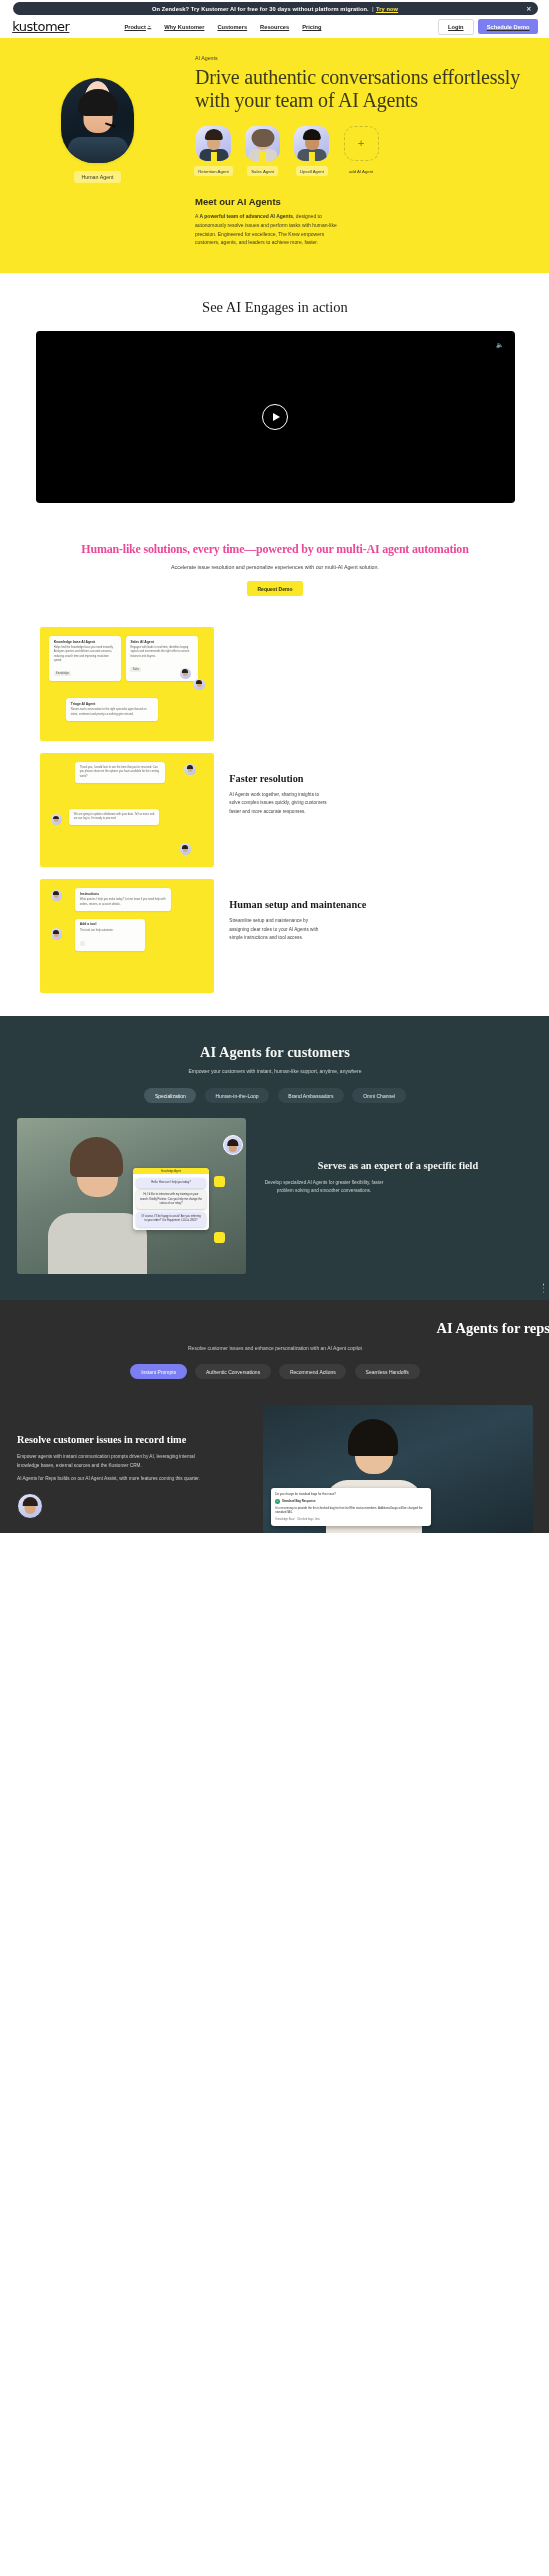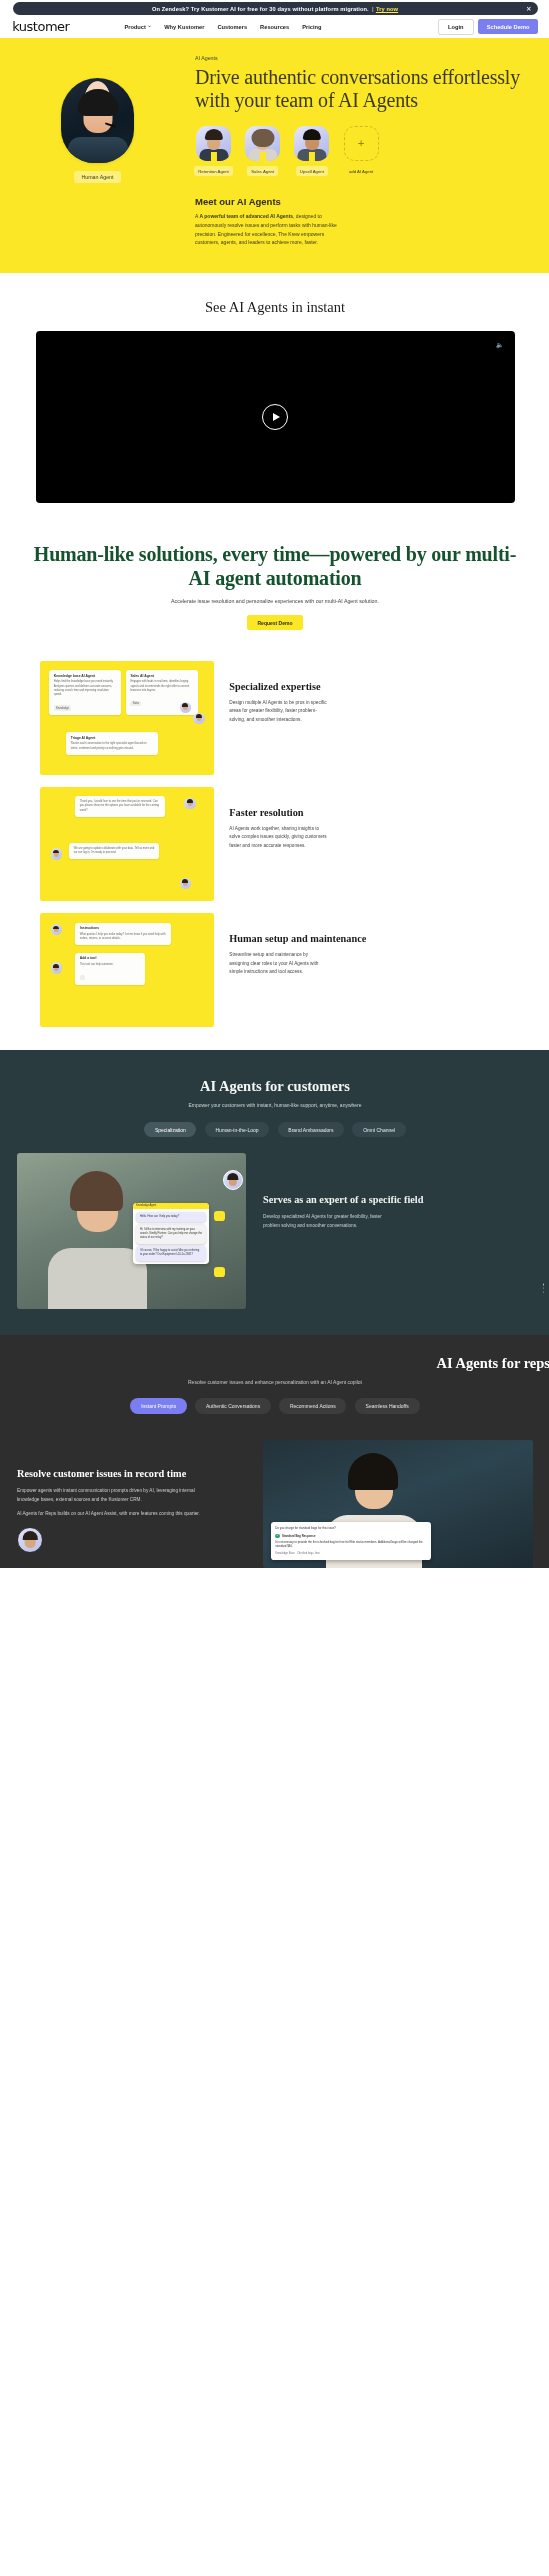--- a/index.html
+++ b/index.html
@@ -37,20 +37,21 @@
     font-size: 6.1px; opacity: .85; cursor: pointer; line-height: 1;
   }
 
   
   .nav {
     height: 23px;
     display: flex;
     align-items: center;
     padding: 0 12.2px;
     background: #fff;
+    text-decoration: underline;
   }
   .logo {
     font-family: "DejaVu Sans", sans-serif;
     font-size: 13px;
     font-weight: 400;
     letter-spacing: -0.5px;
     color: #111;
   }
   .nav-links {
     display: flex;
@@ -184,22 +185,22 @@
   .play-btn i {
     width: 0; height: 0; border-left: 7.6px solid #fff;
     border-top: 4.6px solid transparent; border-bottom: 4.6px solid transparent;
     margin-left: 2.3px;
   }
   .vol-ctl { position: absolute; right: 10.7px; top: 9.2px; color: #fff; font-size: 6.1px; opacity: .9; }
 
   
   .hl-sec { background: #fff; padding: 4.6px 0 17px 0; text-align: center; }
   .hl-title {
-    font-family: "Liberation Serif", serif; font-size: 20px; line-height: 1.22;
-    color: #14532d; margin: 0 auto 6.9px auto; max-width: 488px; letter-spacing: -0.2px;
+    font-family: "Liberation Serif", serif; font-size: 12px; line-height: 1.22;
+    color: #ec4899; margin: 0 auto 6.9px auto; max-width: 488px; letter-spacing: -0.2px;
   }
   .hl-sub { font-size: 5.3px; color: #3f3f3f; margin-bottom: 10px; }
   .btn-yellow {
     background: #fbe726; border: none; color: #2b2b14; font-size: 5px; font-weight: 700;
     padding: 4.6px 10px; border-radius: 2.3px; cursor: pointer; font-family: inherit;
   }
 
   
   .features { padding: 13.7px 40px 23px 40px; display: flex; flex-direction: column; gap: 12.2px; }
   .feature-row { display: flex; gap: 15.3px; align-items: flex-start; }
@@ -224,21 +225,21 @@
   
   .dark-sec { background: #2a3b40; color: #fff; padding: 28px 0 26px 0; }
   .dark-title { font-family: "Liberation Serif", serif; font-size: 14.5px; text-align: center; margin-bottom: 6.1px; color:#f4f6f3;}
   .dark-sub { font-size: 5px; text-align: center; line-height: 1.7; color: #cdd6d4; margin-bottom: 12.2px; }
   .pills { display: flex; justify-content: center; gap: 8.4px; margin-bottom: 15.3px; }
   .pill {
     border-radius: 15.3px; padding: 4.6px 10.7px; font-size: 5px; color: #e7edeb;
     background: #35474c; cursor: pointer; white-space: nowrap;
   }
   .pill.active { background: #44585d; color: #fff; }
-  .dark-body { display: flex; gap: 17px; padding: 0 17px; align-items: flex-start; }
+  .dark-body { display: flex; gap: 17px; padding: 0 17px; align-items: flex-start; text-align: center; }
   .dark-photo {
     width: 229px; height: 156px; border-radius: 3.1px; position: relative; overflow: hidden;
     background: linear-gradient(160deg,#8fa08f 0%,#6d7f74 40%,#4b5b54 100%);
   }
   .dark-photo .p-head{position:absolute;left:60px;top:29px;width:41px;height:50px;border-radius:20.6px 20.6px 18.3px 18.3px;background:#e6bb97;}
   .dark-photo .p-hair{position:absolute;left:53px;top:18.3px;width:53px;height:40px;border-radius:27px 27px 6.1px 6.1px;background:#5a4332;}
   .dark-photo .p-body{position:absolute;left:30.5px;bottom:0;width:99px;height:61px;border-radius:23px 23px 0 0;background:#cfcfc8;}
   .chat-bub {
     position: absolute; background: #fff; border-radius: 3.8px; padding: 3.1px 3.8px;
     font-size: 2.7px; color: #333; line-height: 1.6; box-shadow: 0 0.8px 2.3px rgba(0,0,0,.2);
@@ -368,21 +369,21 @@
       </div>
     </div>
     <div class="meet-title">Meet our AI Agents</div>
     <p class="meet-body">
       A <b>A powerful team of advanced AI Agents</b><span>, designed to autonomously resolve issues and perform tasks with human-like precision. Engineered for excellence, The Krew empowers customers, agents, and leaders to achieve more, faster.</span>
     </p>
   </div>
 </div>
 
 <div class="video-sec">
-  <div class="video-head serif">See AI Agents in instant</div>
+  <div class="video-head serif">See AI Engages in action</div>
   <div class="video-box">
     <div class="vol-ctl">🔈</div>
     <div class="play-btn">
         <i></i>
       </div>
   </div>
 </div>
 
 <div class="hl-sec">
   <h2 class="hl-title">Human-like solutions, every time—powered by our multi-AI agent automation</h2>
@@ -405,24 +406,20 @@
           <div class="mini-text">Engages with leads in real time, identifies buying signals and recommends the right offer to convert browsers into buyers.</div>
           <div class="mini-chip">Sales</div>
         </div>
       </div>
       <div class="mini-ava" style="right:23px;top:41px;"></div>
       <div class="mini-ava" style="right:9.2px;top:52px;"></div>
       <div class="mini-card" style="width:92px;margin:17px 0 0 17px;">
         <div class="mini-title">Triage AI Agent</div>
         <div class="mini-text">Routes each conversation to the right specialist agent based on intent, sentiment and priority so nothing gets missed.</div>
       </div>
-    </div>
-    <div class="feature-text">
-      <h3 class="feature-h">Specialized expertise</h3>
-      <p class="feature-p">Design multiple AI Agents to be pros in specific areas for greater flexibility, faster problem-solving, and smoother interactions.</p>
     </div>
     <div class="scroll-dots">
         <span></span>
         <span></span>
         <span></span>
       </div>
   </div>
 
   <div class="feature-row">
     <div class="feature-visual">

